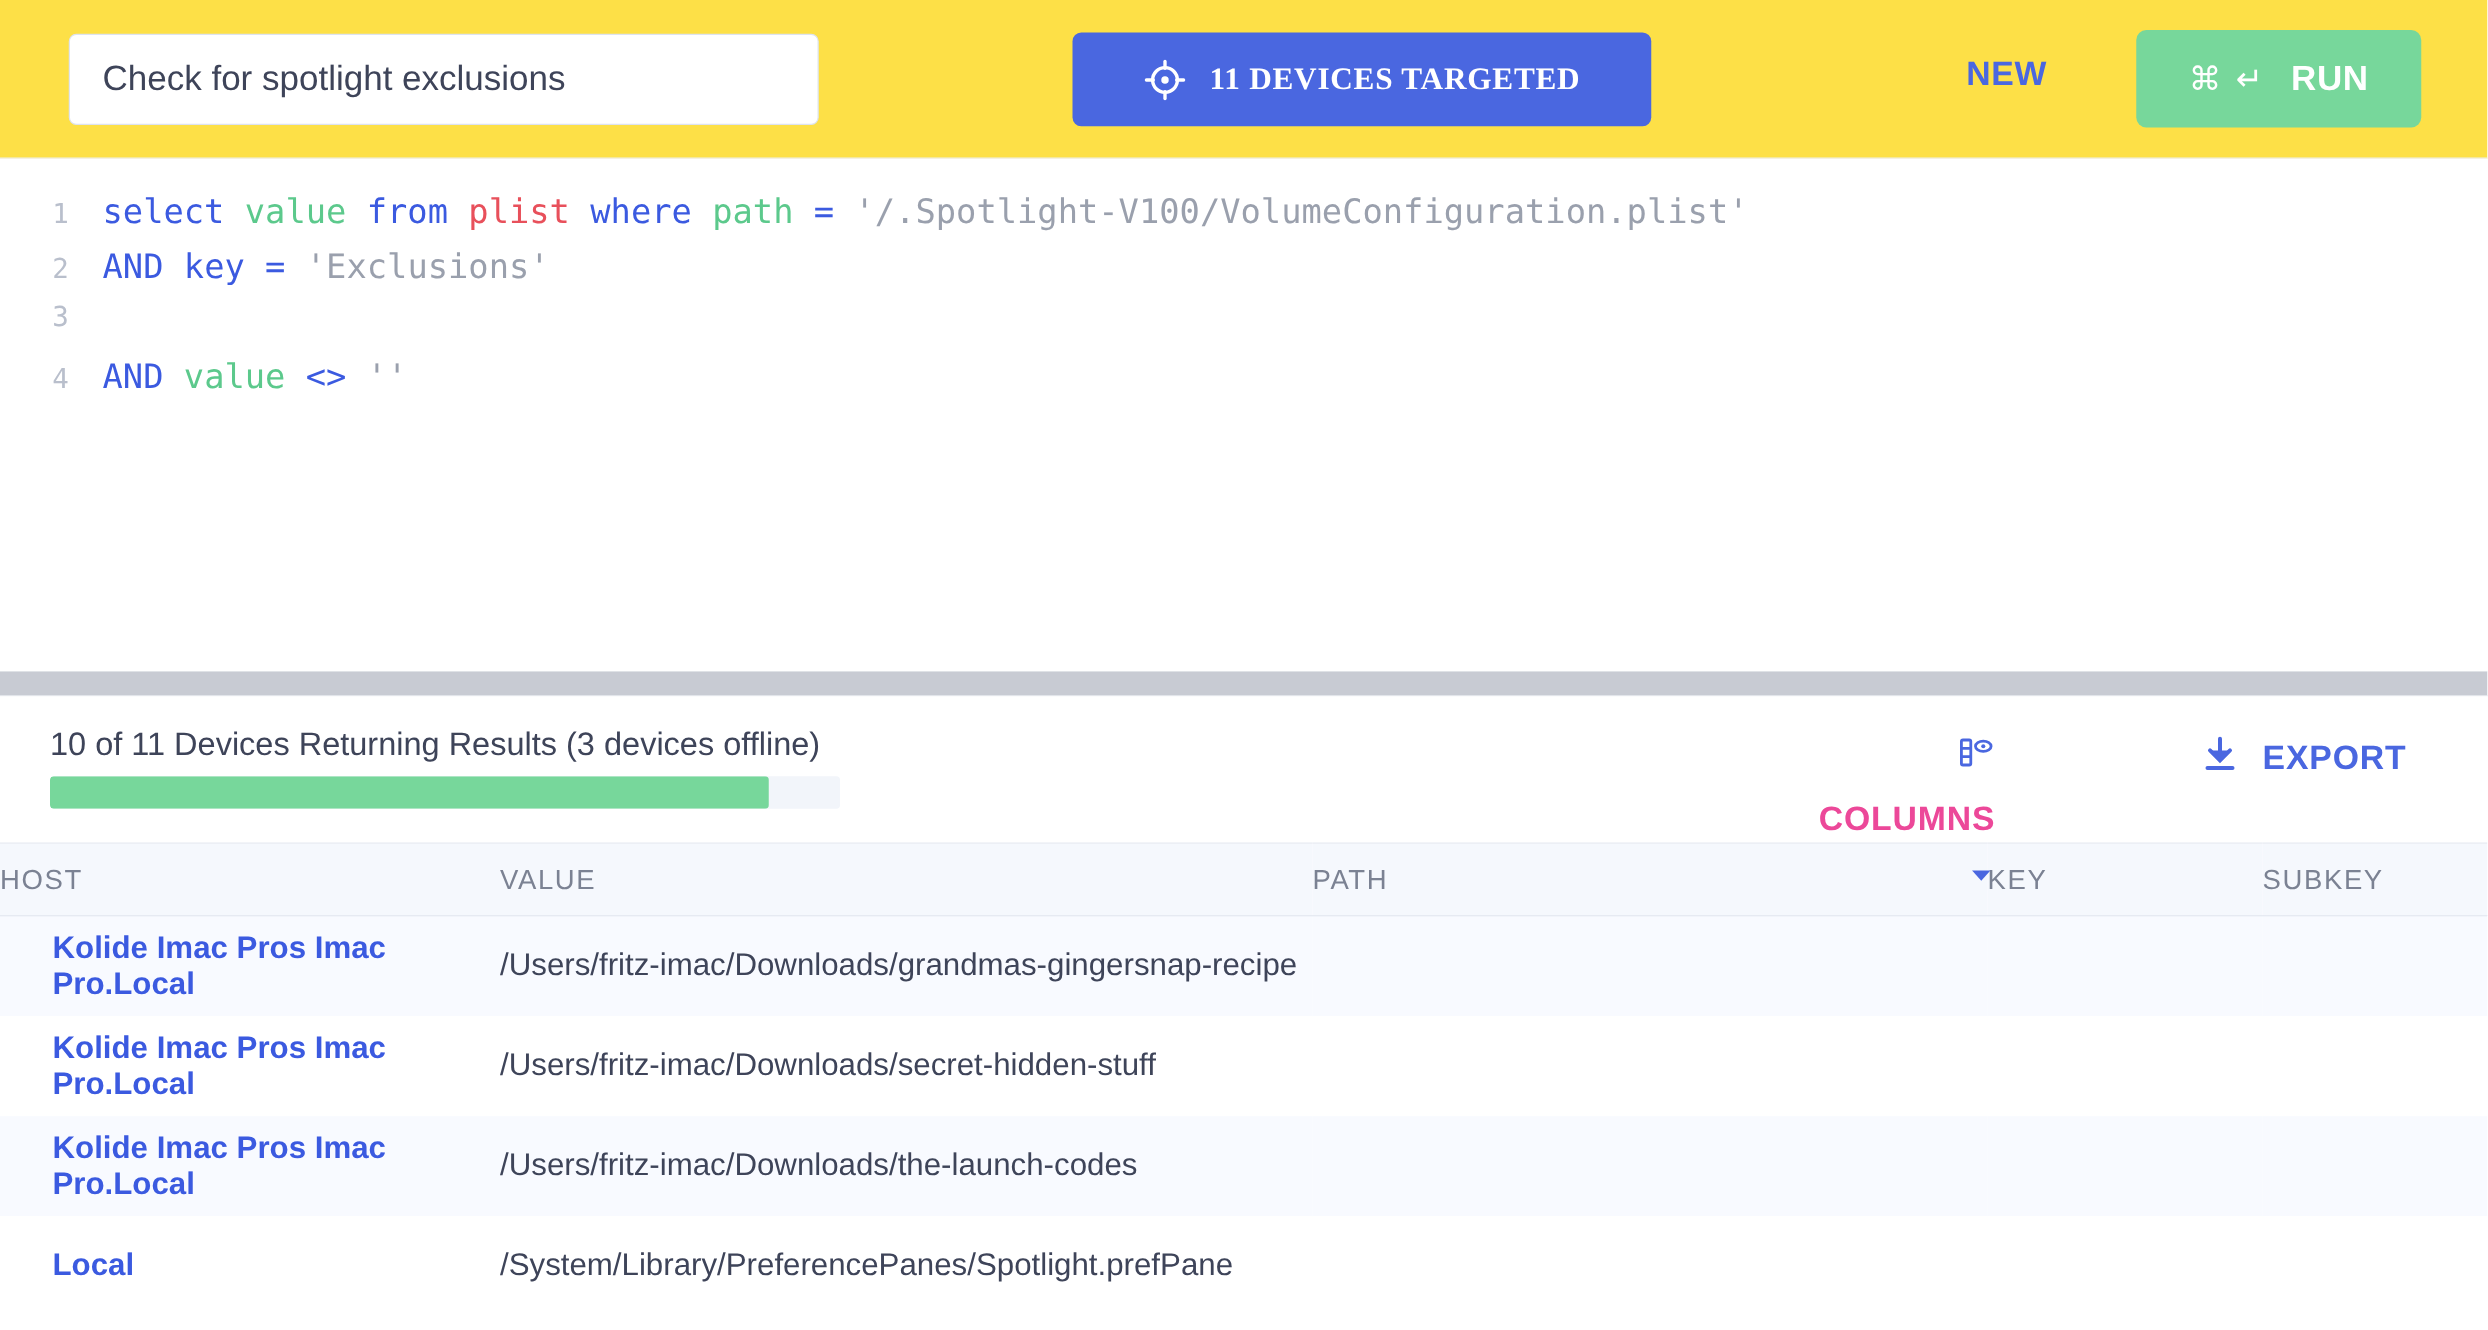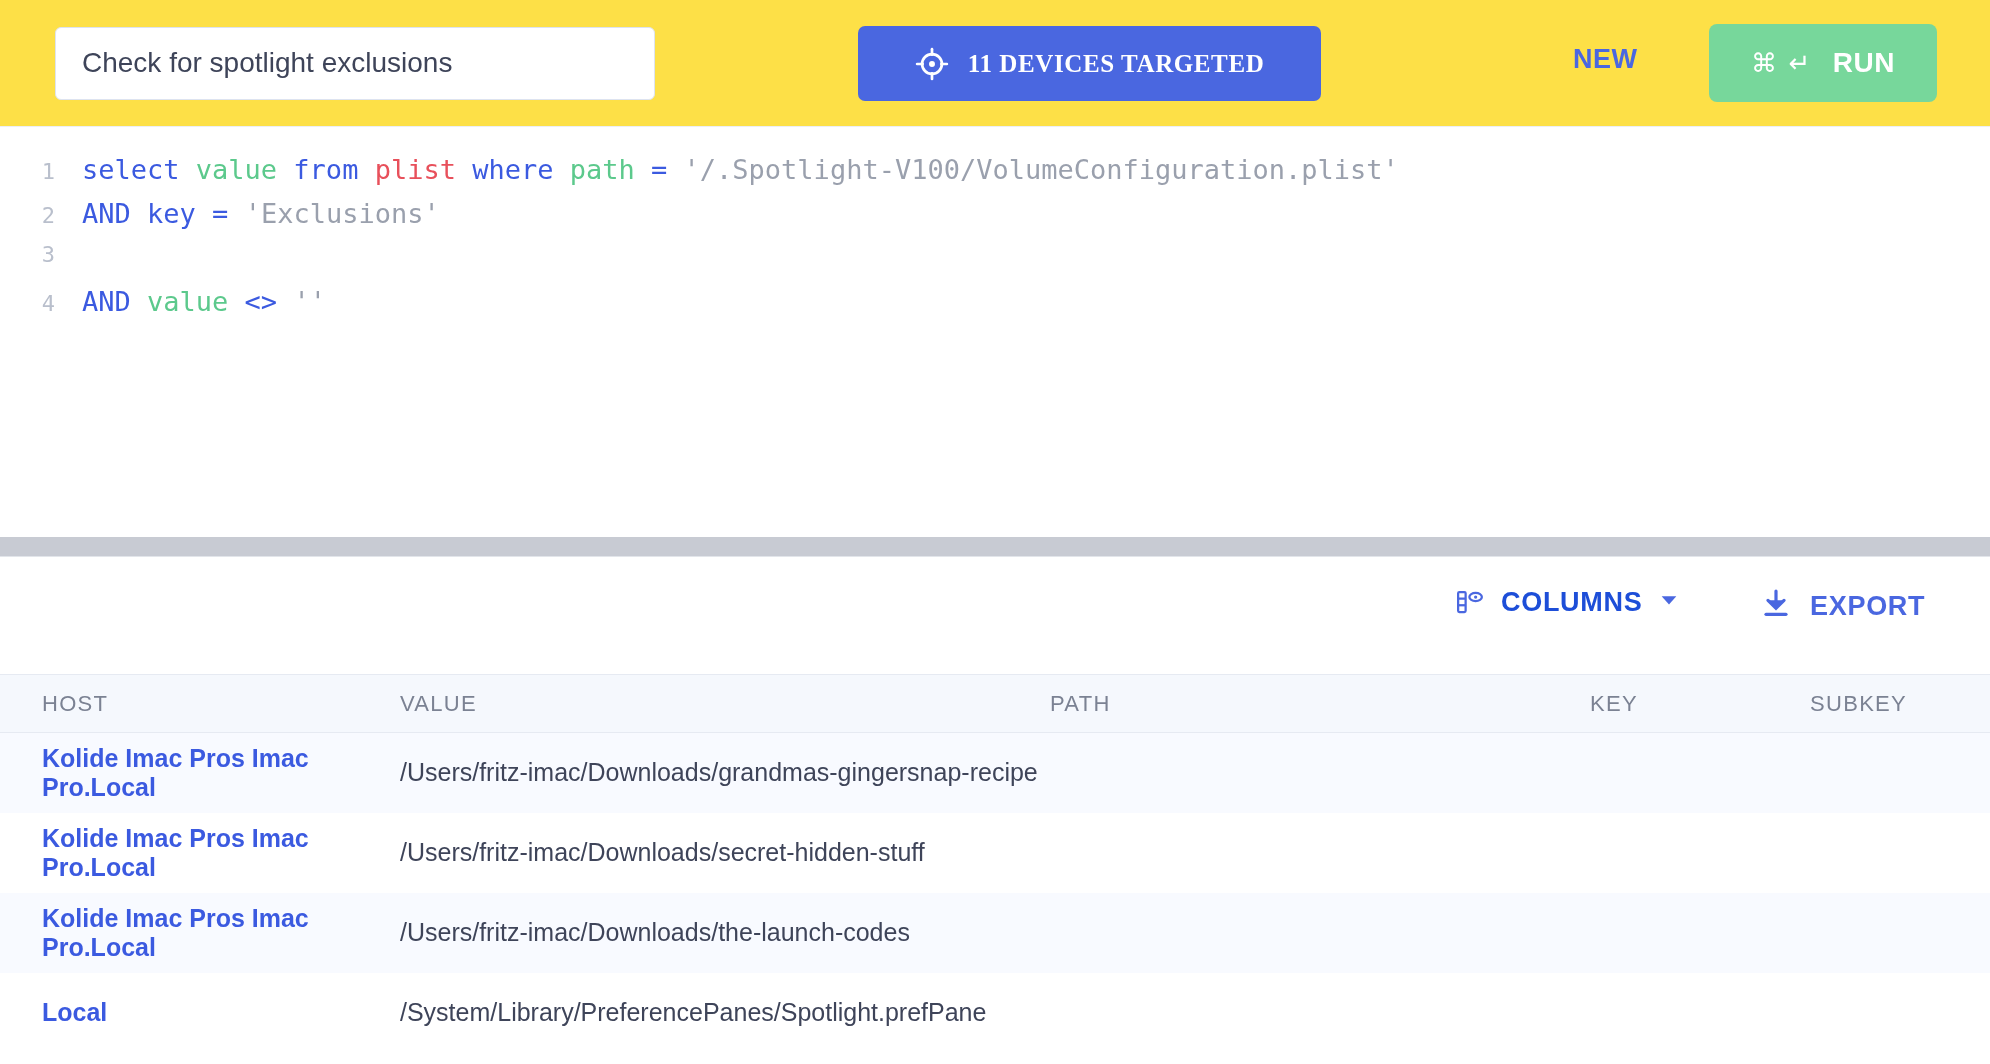--- a/index.html
+++ b/index.html
@@ -196,27 +196,28 @@
     letter-spacing: 1.2px;
     color: #555b68;
   }
   .filter-box input::placeholder { color: #83899a; letter-spacing: 1.2px; }
 
   .columns-btn {
     position: absolute;
     left: 1455px;
     top: 30px;
     display: flex;
-    align-items: flex-start;
+    align-items: flex-end;
     gap: 16px;
-    color: #1d4ed8;
+    color: #ec4899;
     font-size: 27px;
     font-weight: bold;
     letter-spacing: 0.7px;
     cursor: pointer;
+    flex-direction: column;
   }
   .export-btn {
     position: absolute;
     left: 1760px;
     top: 30px;
     display: flex;
     align-items: center;
     gap: 18px;
     color: #4a67e0;
     font-size: 27px;
@@ -234,21 +235,21 @@
   }
   .table th {
     height: 58px;
     text-align: left;
     font-size: 22px;
     font-weight: normal;
     color: #7b8293;
     letter-spacing: 1.3px;
     padding: 0;
   }
-  .table th.c-host   { width: 400px; padding-left: 42px; }
+  .table th.c-host   { width: 400px; }
   .table th.c-value  { width: 650px; padding-left: 0; }
   .table th.c-path   { width: 540px; padding-left: 0; }
   .table th.c-key    { width: 220px; padding-left: 0; }
   .table th.c-subkey { width: 180px; padding-left: 0; }
 
   .table td {
     height: 80px;
     font-size: 25px;
     color: #3e4459;
     padding: 0;
@@ -306,20 +307,26 @@
       <div class="code-line"><span class="lnum">4</span><span class="code-text"><span class="kw">AND</span><span> </span><span class="col">value</span><span> </span><span class="op">&lt;&gt;</span><span> </span><span class="str">''</span></span></div>
     </div>
 </div>
 
 <div class="divider"></div>
 
 <div class="results">
 
   <div class="rt-row">
 
+    <div class="status-block">
+      <div class="status-text">10 of 11 Devices Returning Results (3 devices offline)</div>
+      <div class="progress-track">
+        <div class="progress-fill" id="progress-fill" style="width: 91%; background: rgb(119, 215, 155);"></div>
+      </div>
+    </div>
 
 
     <div class="columns-btn">
       <span>
         <svg width="30" height="30" viewBox="0 0 24 24" fill="none" stroke="#4a67e0" stroke-width="1.8">
           <rect x="2.5" y="4" width="6" height="16" rx="1"></rect>
           <line x1="2.5" y1="9.3" x2="8.5" y2="9.3"></line>
           <line x1="2.5" y1="14.6" x2="8.5" y2="14.6"></line>
           <ellipse cx="16.5" cy="8" rx="5" ry="3.3"></ellipse>
           <circle cx="16.5" cy="8" r="1.3" fill="#4a67e0" stroke="none"></circle>

